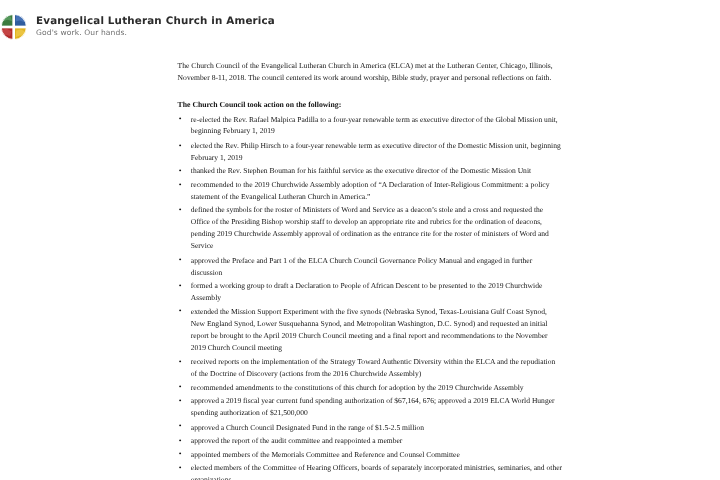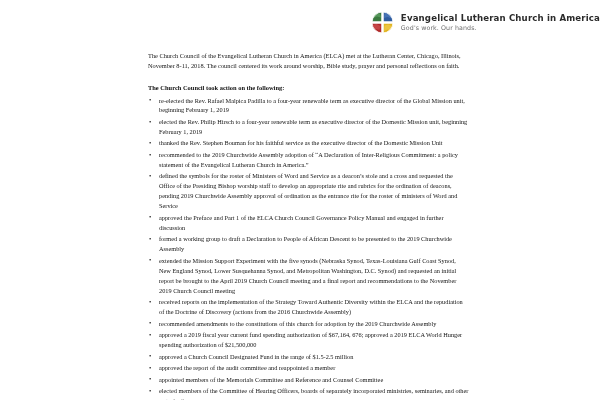--- a/index.html
+++ b/index.html
@@ -18,25 +18,24 @@
     width: 600px;
     height: 400px;
     background: #ffffff;
     box-sizing: border-box;
     padding: 0;
     position: relative;
   }
   .letterhead {
     display: flex;
     align-items: center;
-    justify-content: flex-end;
+    justify-content: flex-start;
     gap: 7px;
     padding-top: 11px;
     padding-bottom: 2px;
-    padding-left: 48px;
   }
   .logo-mark {
     width: 23px;
     height: 23px;
     position: relative;
     flex: 0 0 auto;
   }
   .logo-mark svg { display: block; }
   .brand-text {
     display: flex;

